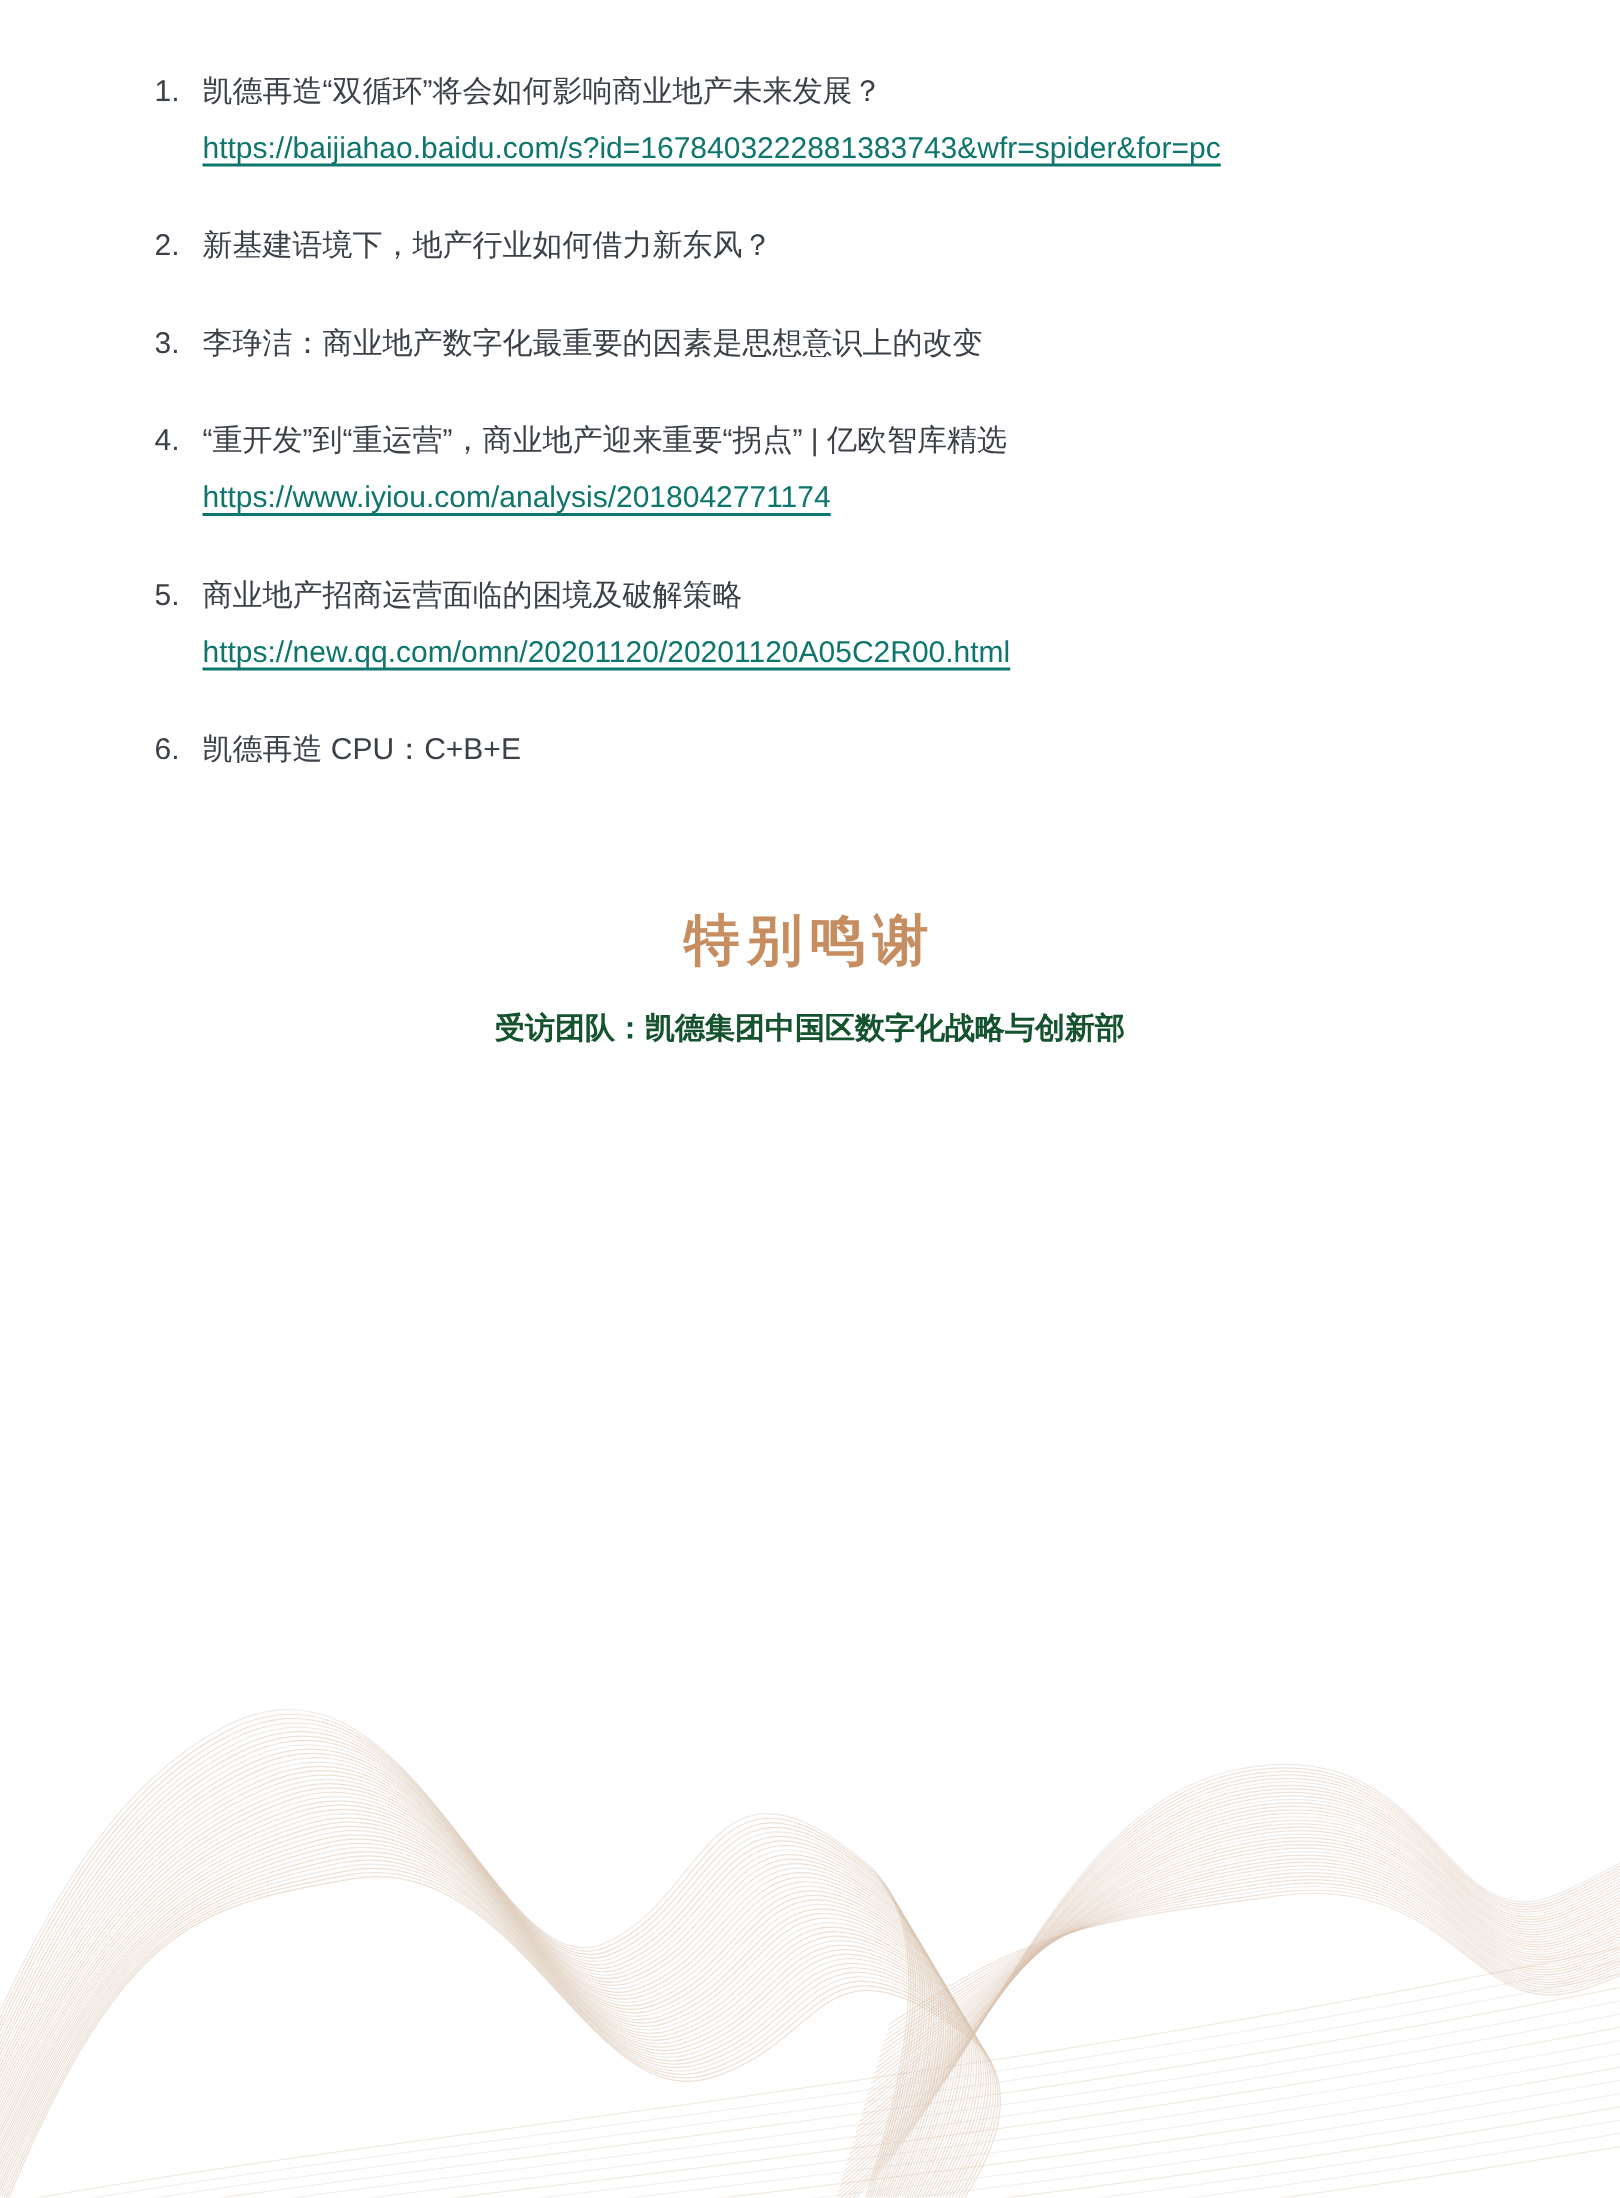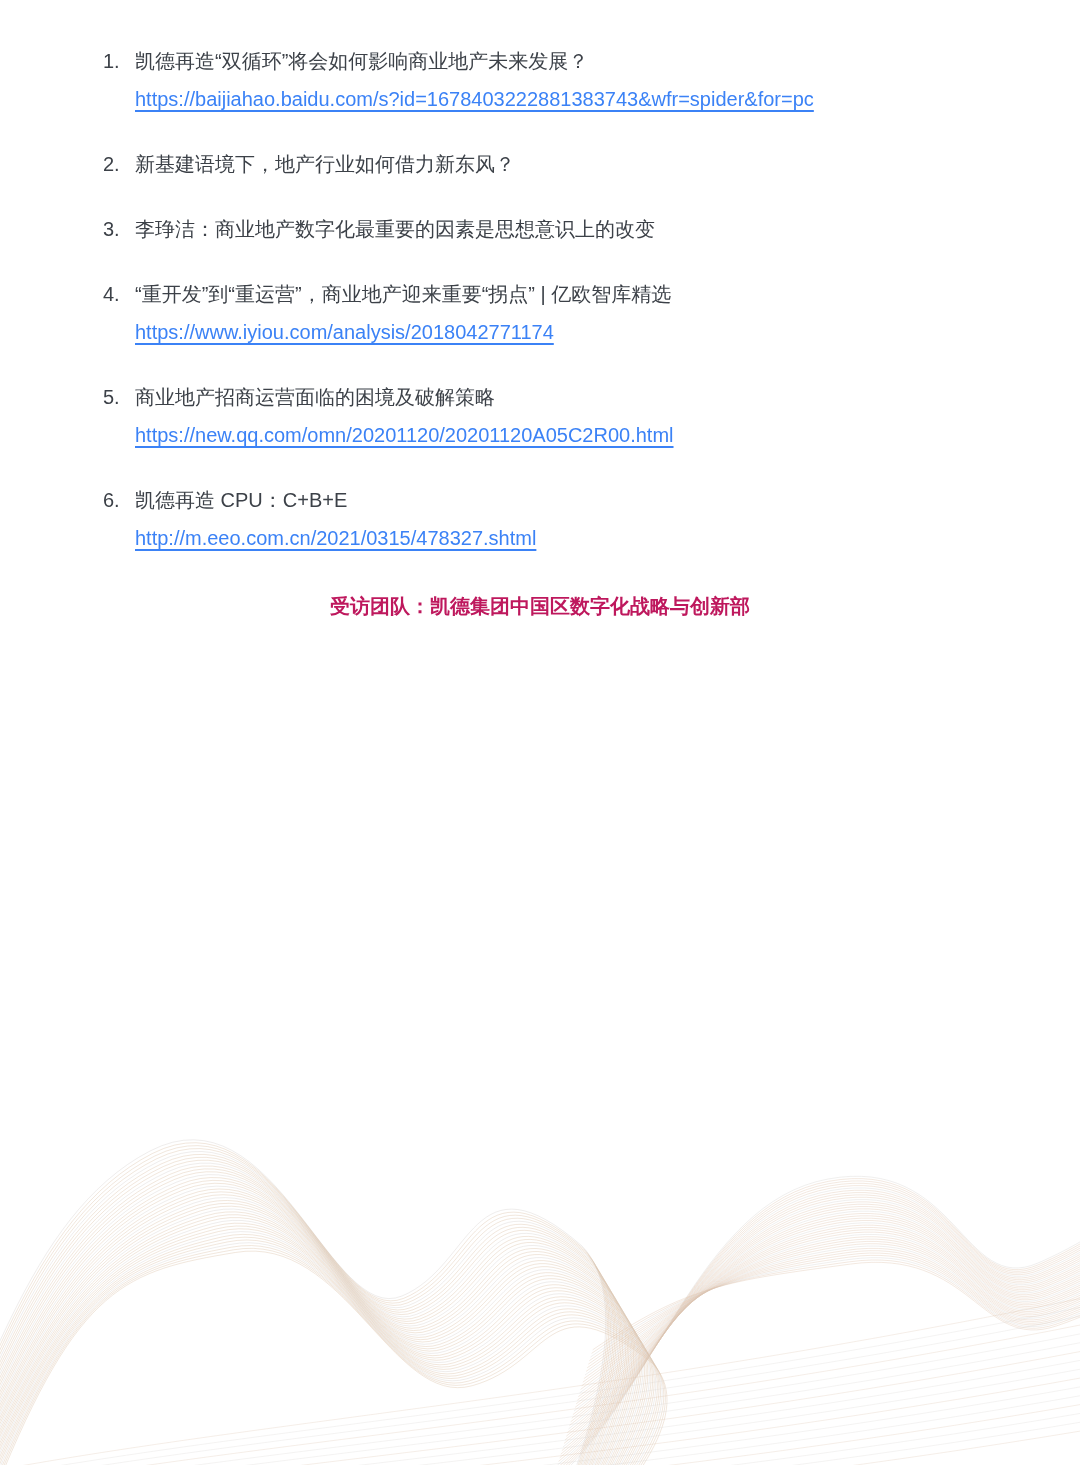--- a/index.html
+++ b/index.html
@@ -34,33 +34,33 @@
     line-height:30px;
     color:#3C4148;
   }
   .ref-num{flex:0 0 32px;}
   .ref-text{flex:1;}
   .ref-url{
     display:block;
     margin:8px 0 0 32px;
     font-size:20px;
     line-height:30px;
-    color:#3b82f6;
+    color:#0f766e;
     text-decoration:underline;
     text-underline-offset:4px;
     cursor:pointer;
     word-break:break-all;
   }
   .thanks-line{
-    margin:40px 0 0;
+    margin:20px 0 0;
     text-align:center;
     font-size:20px;
     line-height:26px;
     font-weight:600;
-    color:#be185d;
+    color:#14532d;
   }
   #waves{
     position:absolute;
     left:0;bottom:0;
     width:1080px;height:420px;
     pointer-events:none;
   }
 </style>
 </head>
 <body>
@@ -100,24 +100,24 @@
         <span class="ref-num">5.</span>
         <span class="ref-text">商业地产招商运营面临的困境及破解策略</span>
       </div>
       <a class="ref-url">https://new.qq.com/omn/20201120/20201120A05C2R00.html</a>
     </li>
     <li class="ref-item">
       <div class="ref-line">
         <span class="ref-num">6.</span>
         <span class="ref-text">凯德再造 CPU：C+B+E</span>
       </div>
-      <a class="ref-url">http://m.eeo.com.cn/2021/0315/478327.shtml</a>
     </li>
   </ol>
 
+  <h1 class="section-title thanks-title">特别鸣谢</h1>
 
   <p class="thanks-line">受访团队：凯德集团中国区数字化战略与创新部</p>
 
   <svg id="waves" viewBox="0 0 1080 420" preserveAspectRatio="none">
       <path d="M -90 445
        C -15 310, 25 125, 150 60
        S 330 235, 402 205
        S 472 60, 582 155
        C 630 205, 600 330, 540 470" fill="none" stroke="#D6D3D0" stroke-opacity="0.5" stroke-width="0.8"></path>
       <path d="M -87.8 443.8

